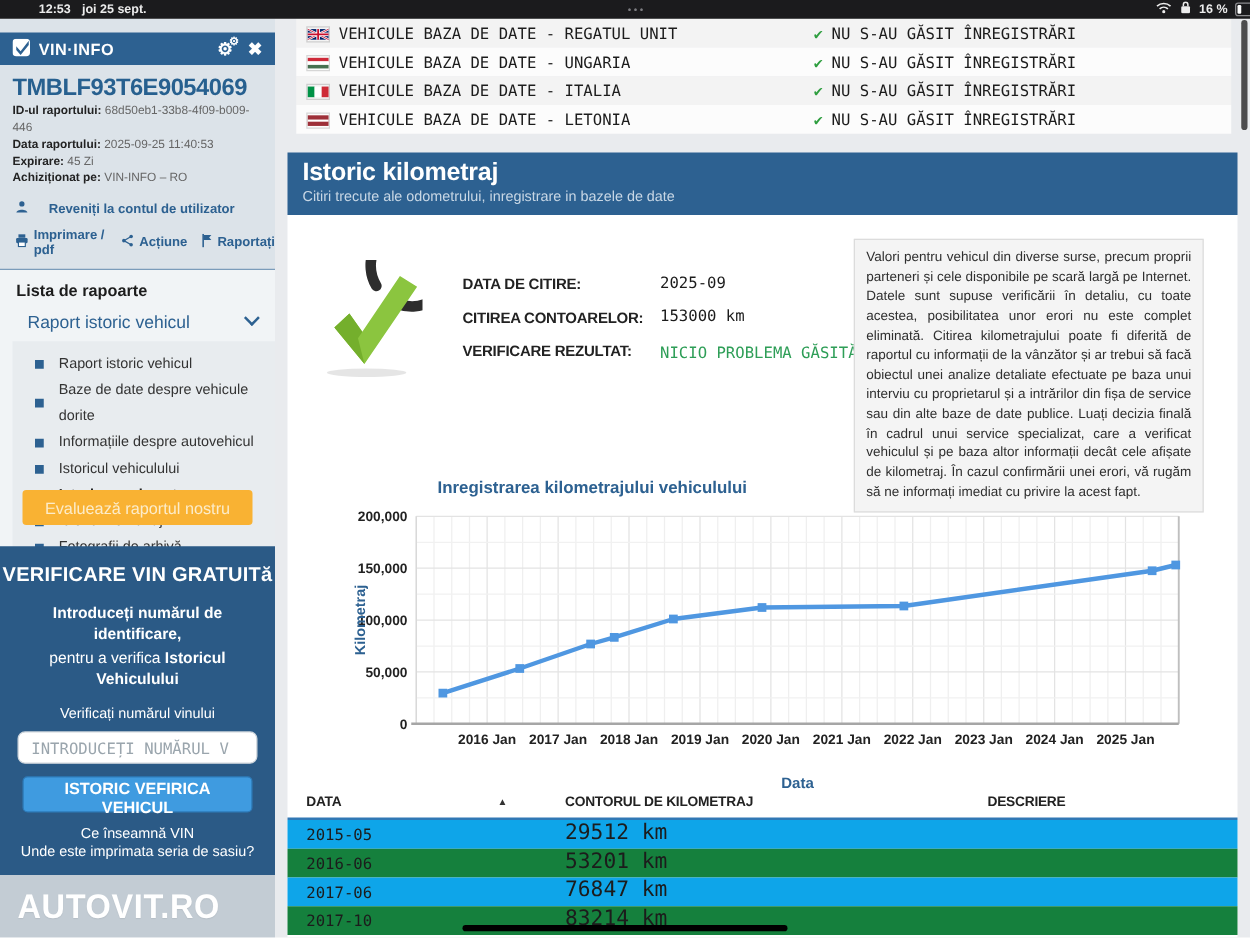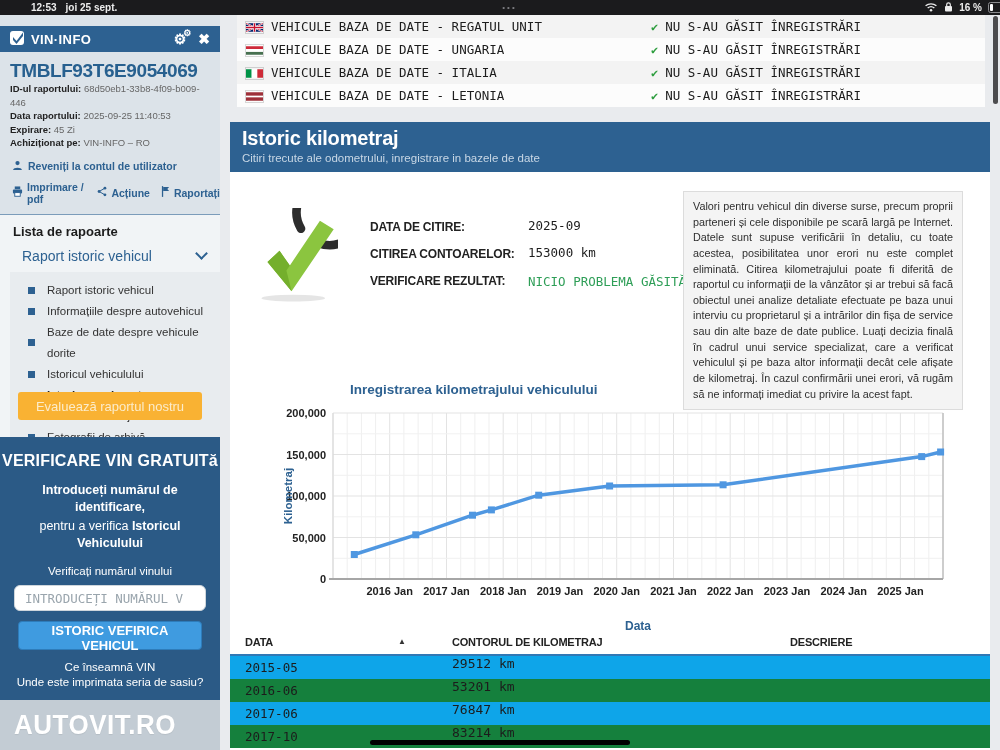--- a/index.html
+++ b/index.html
@@ -22,21 +22,21 @@
   .sb-header{margin-top:11px;height:26px;background:#2d6191;display:flex;align-items:center;padding:0 10px;color:#fff;}
   .brand-logo{width:16px;height:16px;margin-right:5px;}
   .brand-name{font-weight:bold;font-size:13px;letter-spacing:.4px;}
   .hdr-icons{margin-left:auto;display:flex;align-items:center;gap:12px;font-size:14px;font-weight:bold;}
   .gear{position:relative;font-size:14px;line-height:1;}
   .gear small{position:absolute;font-size:9px;right:-5px;top:-3px;}
   .vin-block{padding:8px 10px 4px 10px;}
   .vin-number{color:#27608f;font-weight:bold;font-size:19px;letter-spacing:-.4px;}
   .meta-line{font-size:9.5px;line-height:13.5px;color:#666;}
   .meta-line b{color:#222;}
-  .side-link{display:flex;align-items:center;gap:5px;color:#2d6191;font-weight:bold;font-size:10.5px;
+  .side-link{display:flex;align-items:center;gap:16px;color:#2d6191;font-weight:bold;font-size:10.5px;
              padding:6px 0 0 12px;cursor:pointer;}
   .actions-row{display:flex;align-items:center;gap:11px;padding:8px 0 9px 12px;border-bottom:1px solid #7b9cba;}
   .action{display:flex;align-items:center;gap:4px;color:#2d6191;font-weight:bold;font-size:10.5px;cursor:pointer;}
   .list-panel{background:#f1f4f6;padding:9px 0 10px 0;}
   .list-title{font-size:13px;font-weight:bold;color:#1c1c1c;padding-left:13px;}
   .dropdown{display:flex;align-items:center;color:#2d6191;font-size:14px;padding:9px 14px 8px 22px;cursor:pointer;}
   .chev{margin-left:auto;width:7px;height:7px;border-right:2px solid #2d6191;border-bottom:2px solid #2d6191;
         transform:rotate(45deg);margin-top:-4px;}
   .inner-list{background:#e8ecef;margin:0 0 0 10px;padding:8px 8px 8px 0;}
   .inner-list li{list-style:none;display:flex;align-items:center;font-size:11.5px;color:#333;line-height:21px;cursor:pointer;}
@@ -88,21 +88,21 @@
   .chart-title{position:absolute;left:120px;top:210px;color:#2d6191;font-weight:bold;font-size:13.5px;}
   .chart-wrap{position:absolute;left:0;top:225px;width:760px;height:240px;}
 
   .tbl-header{position:absolute;left:0;top:458px;width:760px;height:26px;border-bottom:2px solid #3178b5;box-sizing:border-box;}
   .th{position:absolute;top:6px;font-size:11px;font-weight:bold;color:#222;letter-spacing:-.2px;}
   .sort-caret{position:absolute;left:168px;top:7px;font-size:8px;color:#333;cursor:pointer;}
   .trow{position:absolute;left:0;width:760px;height:23px;}
   .trow.odd{background:#0ea5e9;}
   .trow.even{background:#15803d;}
   .td-date{position:absolute;left:15px;top:4px;font-size:12.5px;color:#1c1c1c;}
-  .td-km{position:absolute;left:222px;top:0;font-size:13px;color:#1c1c1c;}
+  .td-km{position:absolute;left:222px;top:0;font-size:17px;color:#1c1c1c;}
 
   .scrollbar{position:absolute;right:2px;top:16px;width:5px;height:88px;background:#4c4c4e;border-radius:2.5px;z-index:60;}
   .home-indicator{position:absolute;left:370px;top:740px;width:260px;height:5px;background:#000;border-radius:3px;z-index:70;}
 </style>
 </head>
 <body>
 
 <div class="statusbar">
   <div class="sb-left">
     <span>12:53</span>
@@ -203,25 +203,25 @@
       <span class="chev"></span>
     </div>
     <div class="inner-list">
       <ul>
         <li>
             <span class="bullet"></span>
             <span>Raport istoric vehicul</span>
           </li>
         <li>
             <span class="bullet"></span>
+            <span>Baze de date despre vehicule dorite</span>
+          </li>
+        <li>
+            <span class="bullet"></span>
             <span>Informațiile despre autovehicul</span>
-          </li>
-        <li>
-            <span class="bullet"></span>
-            <span>Baze de date despre vehicule dorite</span>
           </li>
         <li>
             <span class="bullet"></span>
             <span>Istoricul vehiculului</span>
           </li>
         <li class="bold">
             <span class="bullet"></span>
             <span>Istoric evenimente</span>
           </li>
         <li>

